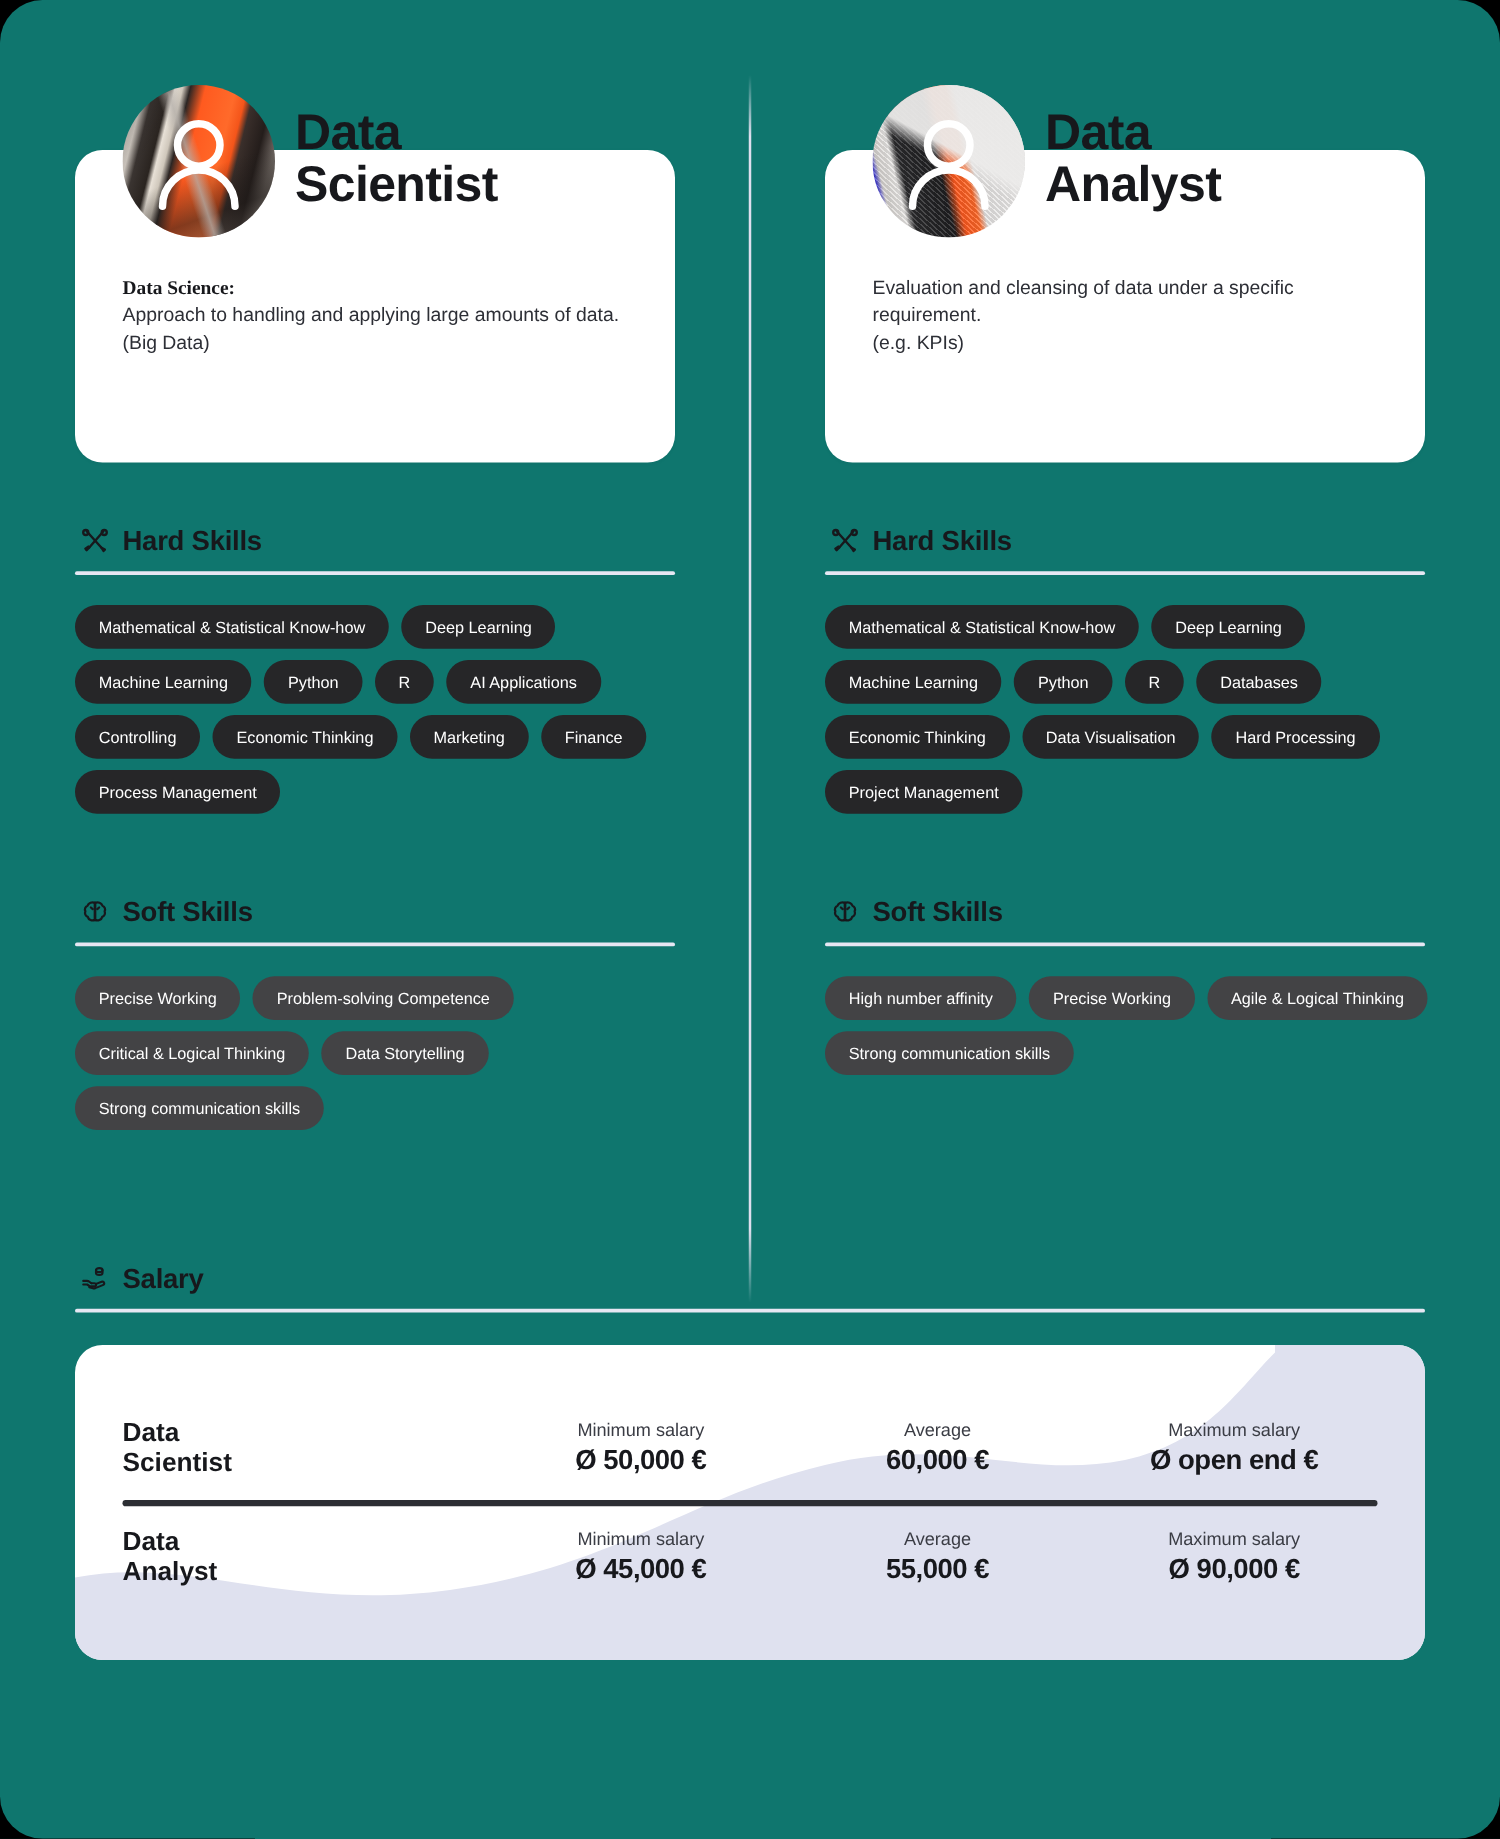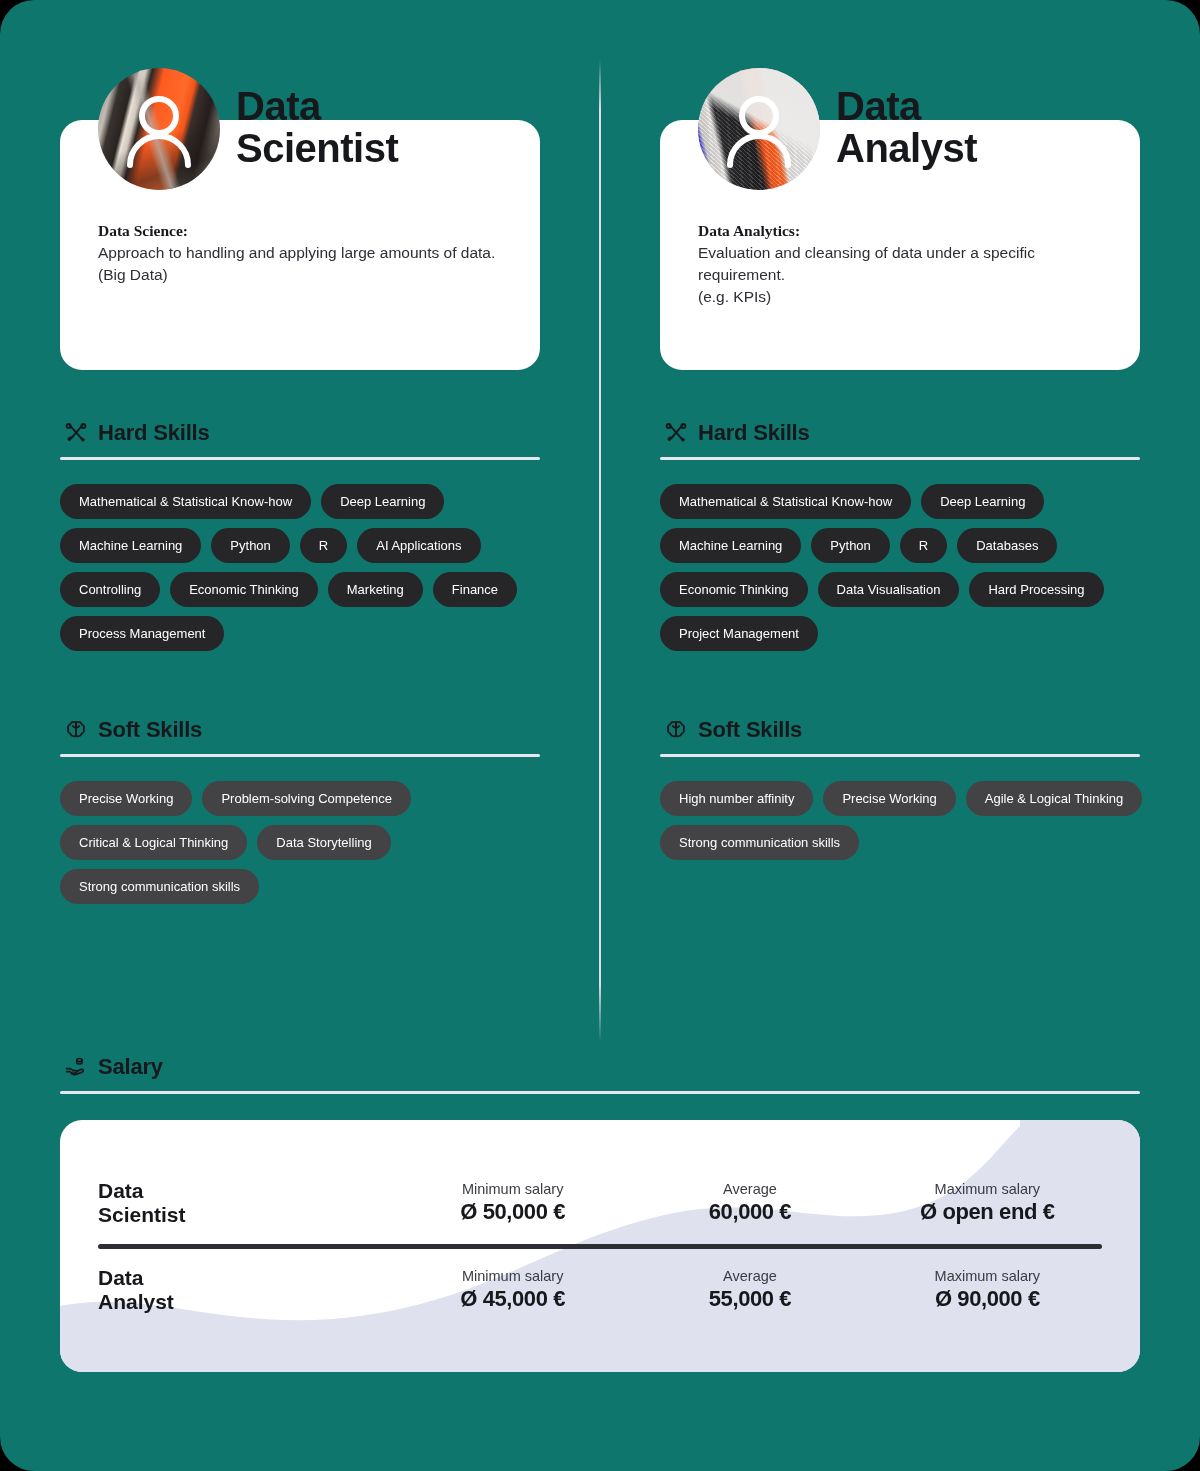--- a/index.html
+++ b/index.html
@@ -196,21 +196,21 @@
     color: #ffffff;
     white-space: nowrap;
   }
   .pill.hard { background: #262628; }
   .pill.soft { background: #434345; }
 
   
   .salary-section {
     position: absolute;
     left: 60px;
-    top: 1054px;
+    top: 1010px;
     width: 1080px;
   }
   .salary-section .section-head { padding-left: 4px; }
   .salary-section .section-rule { width: 1080px; }
 
   .salary-card {
     position: relative;
     margin-top: 26px;
     width: 1080px;
     height: 252px;
@@ -364,21 +364,20 @@
           <div class="photo photo-analyst"></div>
           <svg class="person-glyph" viewBox="0 0 122 122">
             <circle cx="61" cy="48" r="17" fill="none" stroke="#ffffff" stroke-width="6"></circle>
             <path d="M32 97 a29 29 0 0 1 58 0" fill="none" stroke="#ffffff" stroke-width="6" stroke-linecap="round"></path>
           </svg>
         </div>
         <div class="job-title">Data
 Analyst</div>
       </div>
       <div class="profile-body">
-        <span class="lead">Data Analytics:</span>
         <span class="desc">Evaluation and cleansing of data under a specific requirement.
 (e.g. KPIs)</span>
       </div>
     </div>
 
     <div class="section">
       <div class="section-head">
         <svg class="sec-icon" viewBox="0 0 24 24">
           <g fill="none" stroke="#17181c" stroke-width="1.9" stroke-linecap="round" stroke-linejoin="round">
             <path d="M5.5 4.2 L17.2 17.2"></path>

